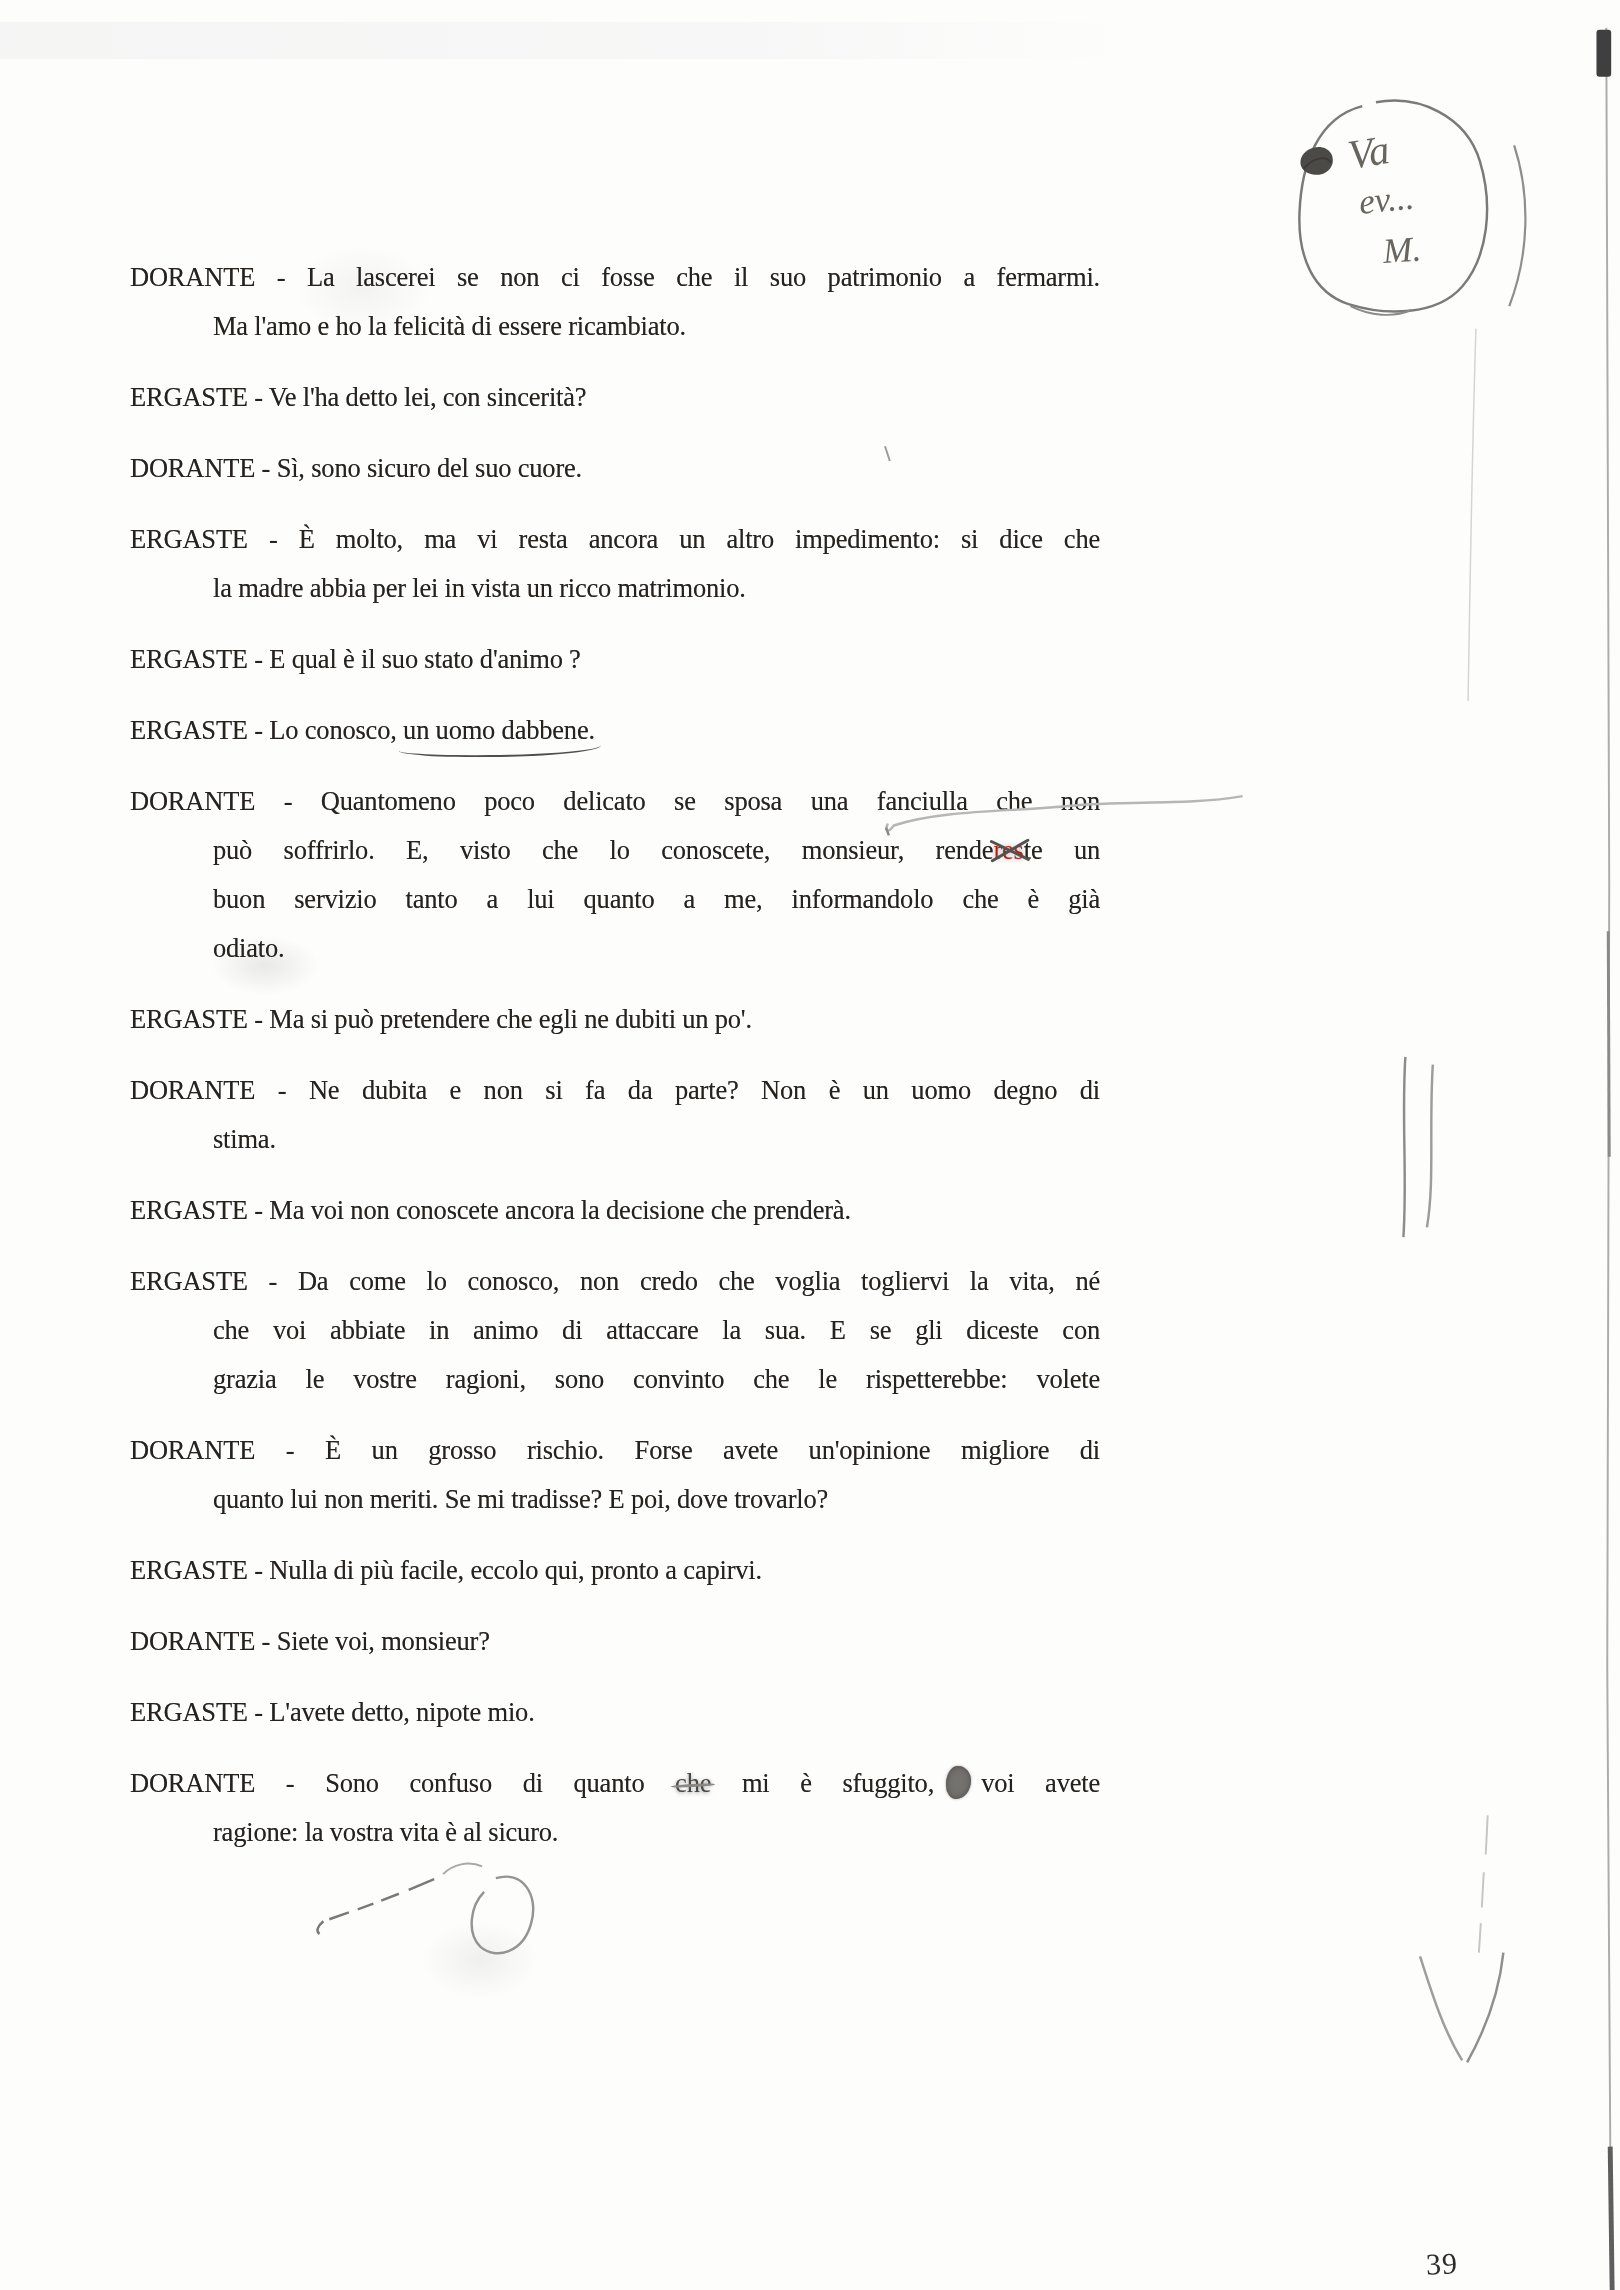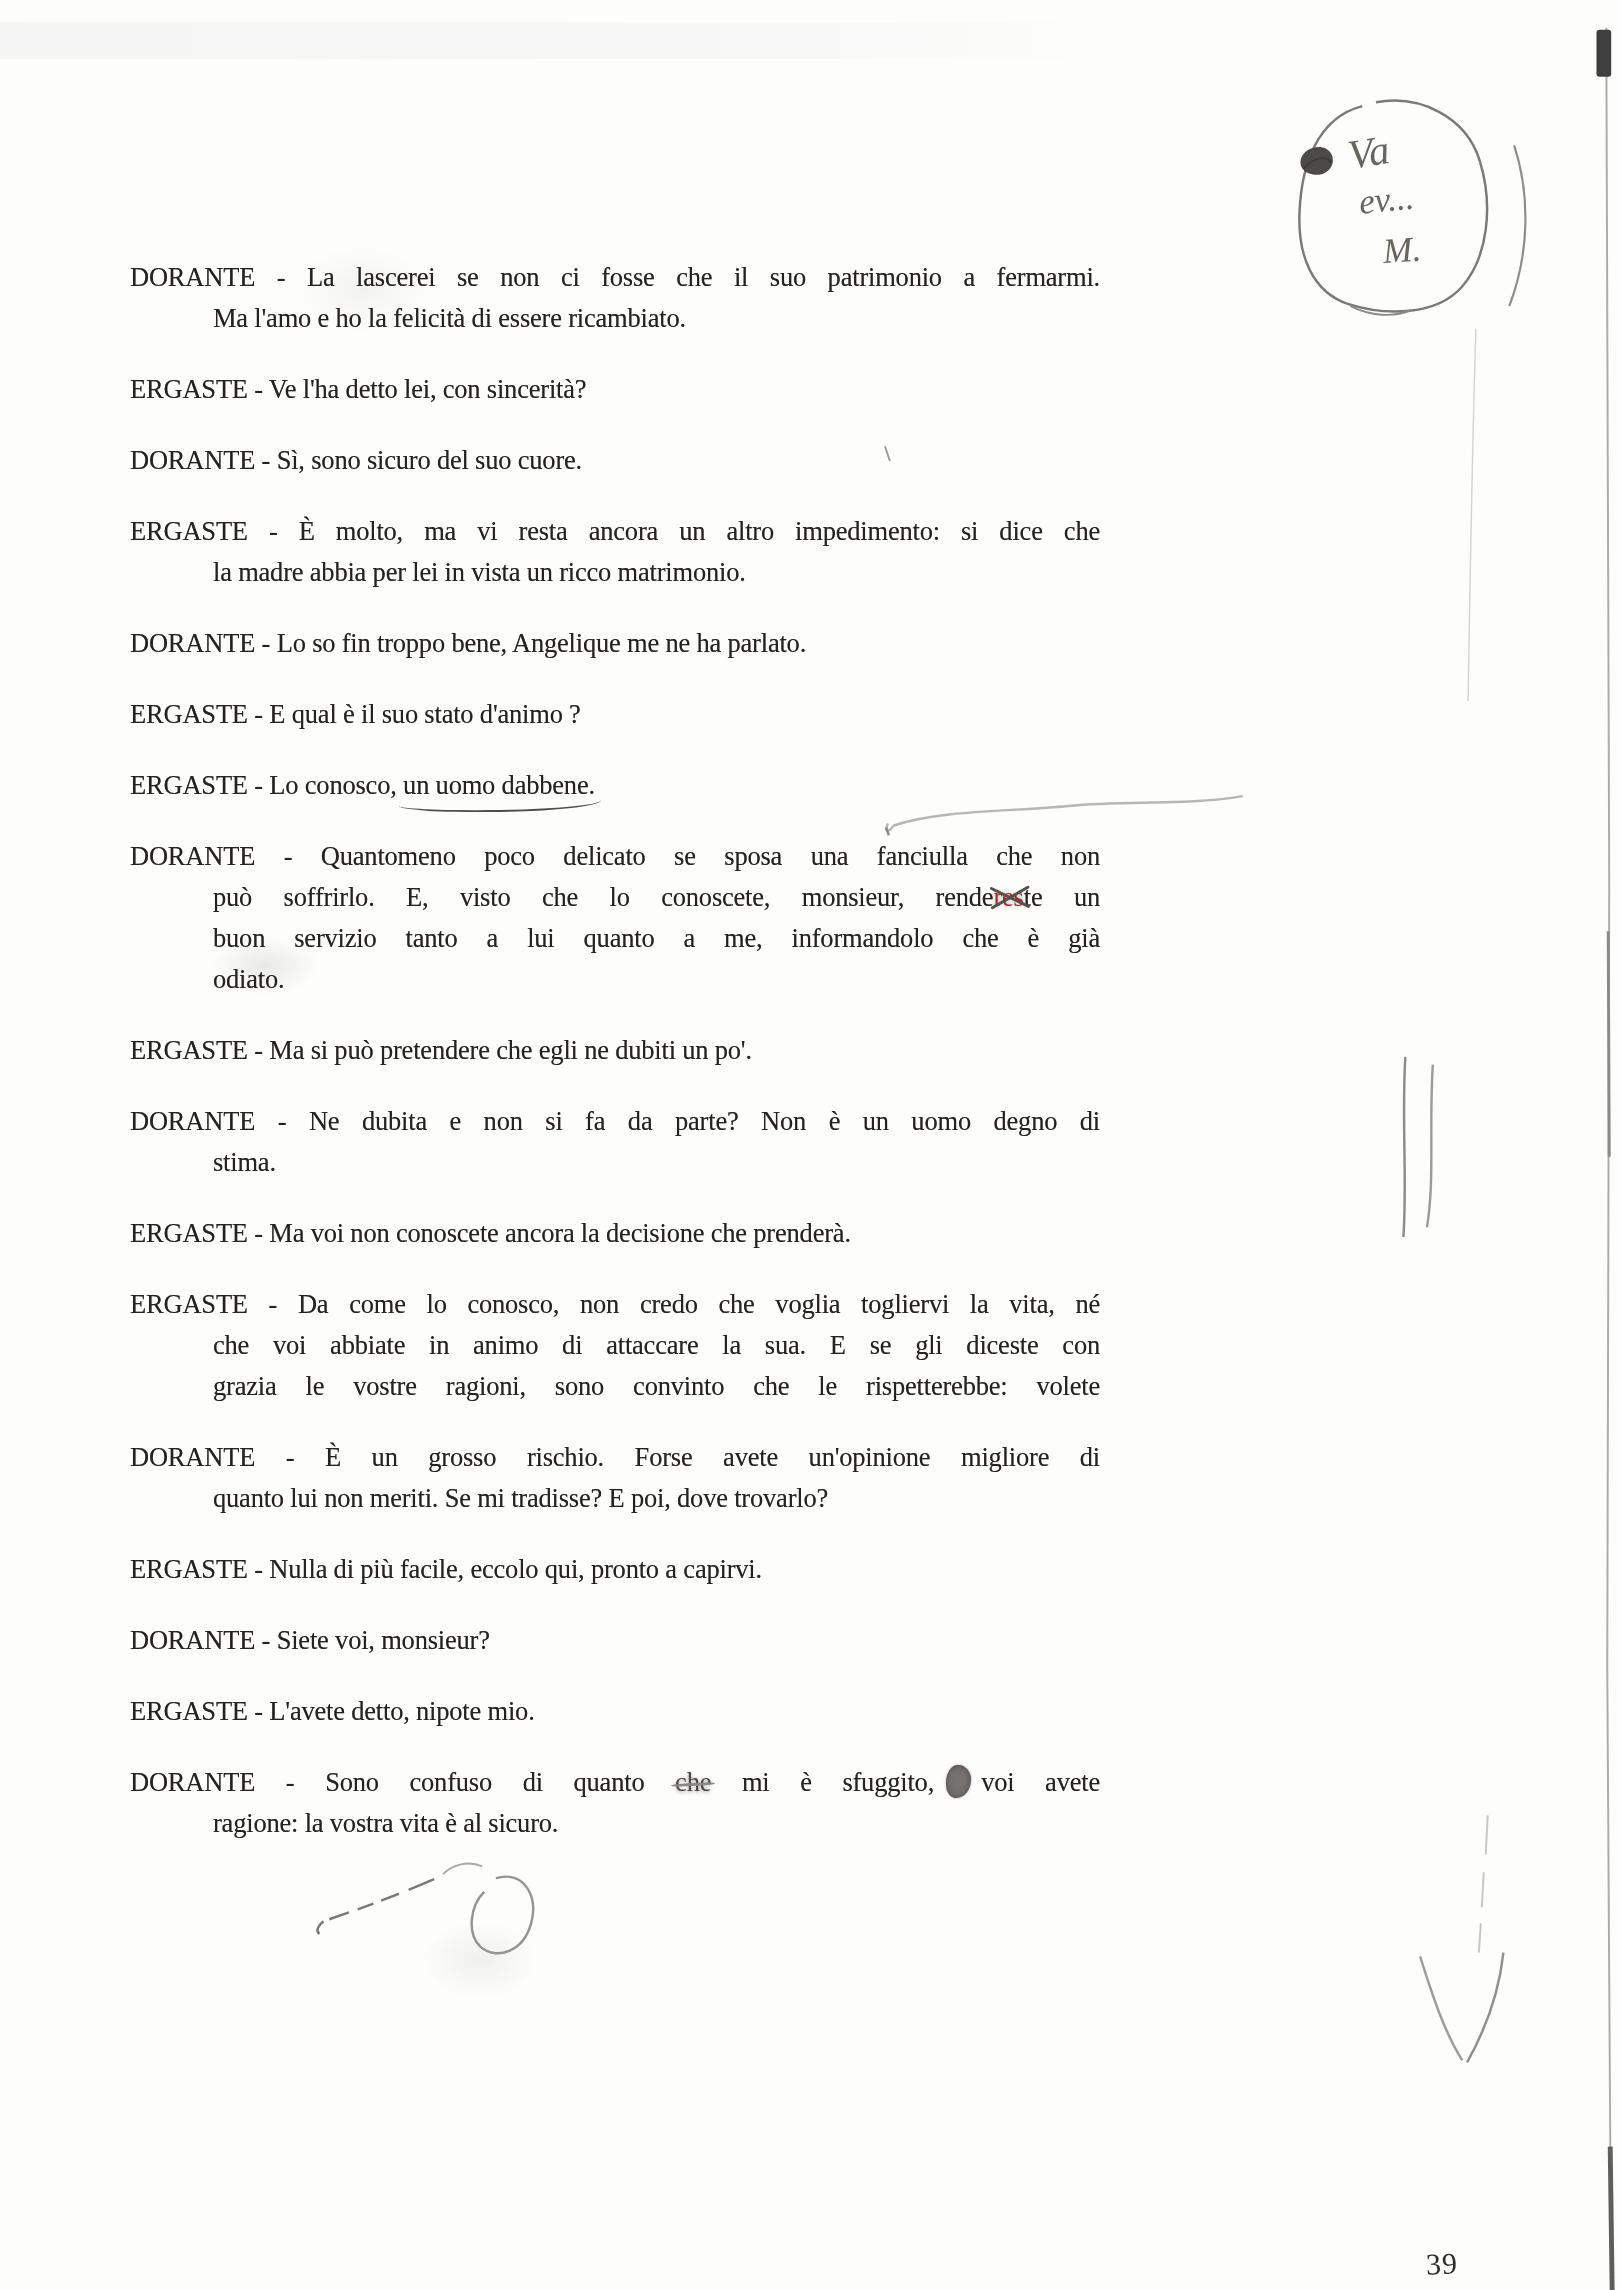--- a/index.html
+++ b/index.html
@@ -21,21 +21,21 @@
   .smudge.s3{left:421px;top:1921px;width:118px;height:78px;
     background:radial-gradient(closest-side,rgba(120,120,120,.10),rgba(120,120,120,0));}
 
   .content{
     position:absolute;left:130px;top:257px;width:970px;
     font-size:26.5px;line-height:41px;letter-spacing:-0.2px;
     color:#26231f;text-shadow:0 0 0.4px rgba(20,20,20,.45);
   }
   .speech + .speech{margin-top:30px;}
   .ln{white-space:nowrap;text-align:left;}
-  .ln.c{padding-left:83px;}
+  .ln.c{padding-left:83px;margin-top:8px;}
   .ln.j{text-align:justify;text-align-last:justify;}
 
   
   .hand-underline{position:relative;}
   .hand-underline::after{
     content:"";position:absolute;left:-3.9px;right:-5.9px;bottom:-11.8px;height:9.8px;
     border-bottom:2.9px solid #4e4e4e;
     border-radius:0 0 55% 45% / 0 0 10.8px 6.9px;
     transform:rotate(-0.5deg);
   }
@@ -92,23 +92,20 @@
 
     <div class="speech">
       <div class="ln">DORANTE - Sì, sono sicuro del suo cuore.</div>
     </div>
 
     <div class="speech">
       <div class="ln j">ERGASTE - È molto, ma vi resta ancora un altro impedimento: si dice che</div>
       <div class="ln c">la madre abbia per lei in vista un ricco matrimonio.</div>
     </div>
 
-    <div class="speech">
-      <div class="ln">DORANTE - Lo so fin troppo bene, Angelique me ne ha parlato.</div>
-    </div>
 
     <div class="speech">
       <div class="ln">ERGASTE - E qual è il suo stato d'animo ?</div>
     </div>
 
 
     <div class="speech">
       <div class="ln"><span>ERGASTE - Lo conosco, </span><span class="hand-underline">un uomo dabbene.</span></div>
     </div>
 

